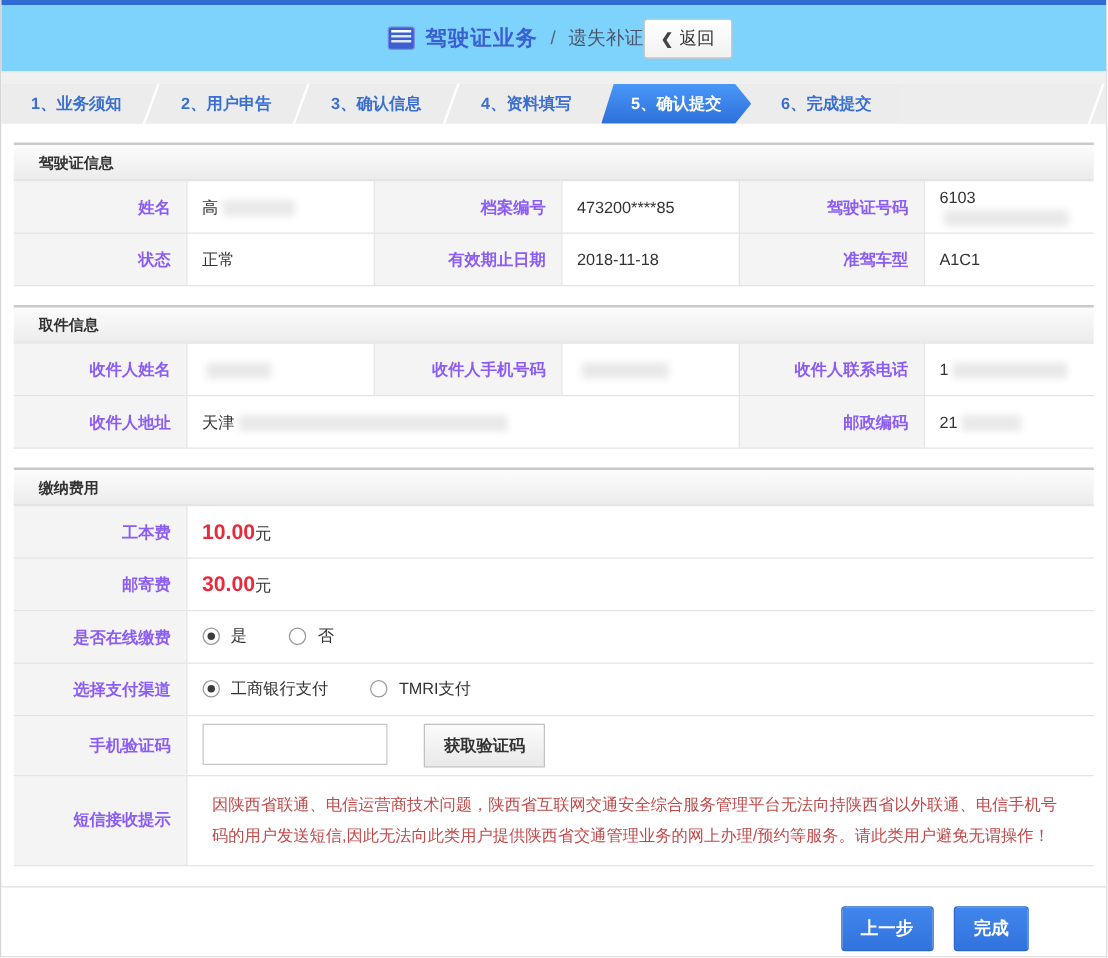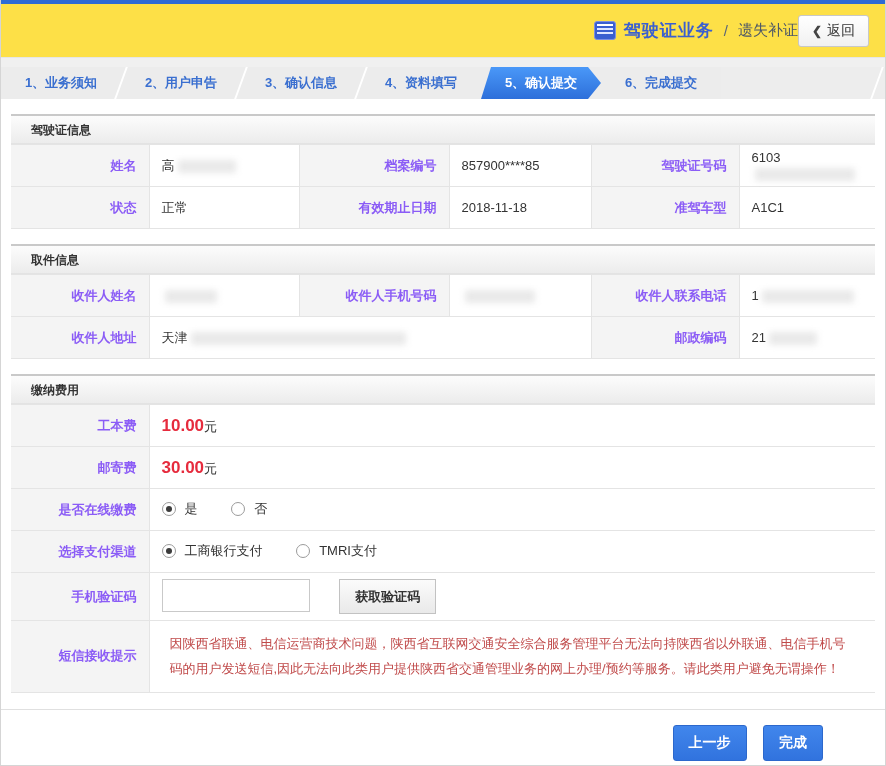--- a/index.html
+++ b/index.html
@@ -3,21 +3,21 @@
 <meta charset="utf-8">
 <style>
   * { margin:0; padding:0; box-sizing:border-box; }
   html,body { width:886px; }
   body { font-family:"Liberation Sans", sans-serif; background:#fff; color:#333; }
   .page { width:886px; height:766px; border:1px solid #d5d5d5; border-top:none; background:#fff; overflow:hidden; }
 
   .topbar { height:4px; background:#2e6bd4; }
 
   
-  .header { height:53px; display:flex; align-items:center; justify-content:flex-end; padding:0 16px 0 26px; background:#fde047; }
+  .header { height:53px; display:flex; align-items:center; justify-content:center; padding:0 16px 0 26px; background:#7dd3fc; }
   .title-wrap { display:flex; align-items:center; gap:8px; }
   .hdr-icon { width:22px; height:19px; display:block; }
   .title-primary { font-size:17px; font-weight:bold; color:#3a5fd0; letter-spacing:1px; }
   .title-sep { font-size:15px; color:#5a6577; margin:0 2px; }
   .title-secondary { font-size:15px; color:#4a5568; }
   .back-btn { display:inline-flex; align-items:center; gap:5px; padding:6px 13px; font-size:14px; color:#333;
               background:linear-gradient(#ffffff,#f1f1f1); border:1px solid #c8c8c8; border-radius:3px; cursor:pointer;
               font-family:"Liberation Sans", sans-serif; }
   .back-chev { font-size:12px; color:#444; font-weight:bold; }
 
@@ -115,21 +115,21 @@
             <col style="width:150px">
             <col style="width:142px">
             <col style="width:148px">
             <col>
           </colgroup>
         <tbody>
             <tr>
           <td class="lbl">姓名</td>
           <td class="val"><span>高</span><span class="redact" style="width:58px"></span></td>
           <td class="lbl">档案编号</td>
-          <td class="val">857900****85</td>
+          <td class="val">473200****85</td>
           <td class="lbl">驾驶证号码</td>
           <td class="val"><span>6103</span><span class="redact" style="width:100px"></span></td>
         </tr>
         <tr>
           <td class="lbl">状态</td>
           <td class="val">正常</td>
           <td class="lbl">有效期止日期</td>
           <td class="val">2018-11-18</td>
           <td class="lbl">准驾车型</td>
           <td class="val">A1C1</td>

